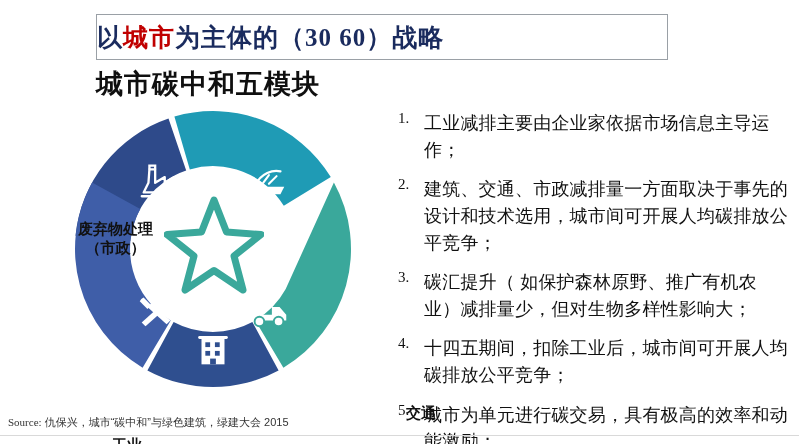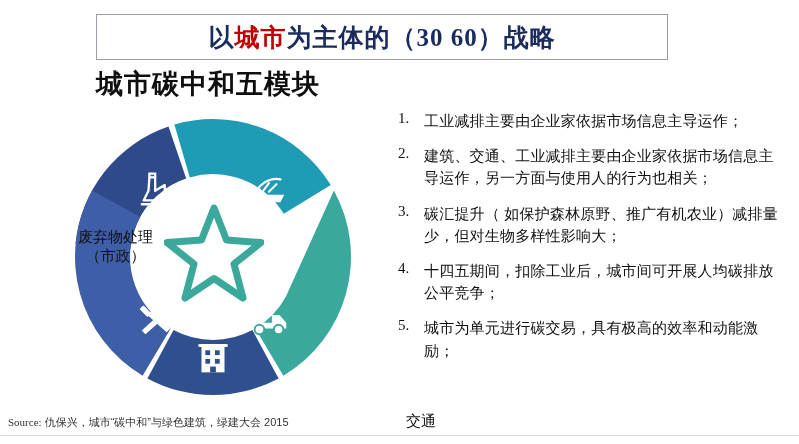--- a/index.html
+++ b/index.html
@@ -25,21 +25,21 @@
   .title-banner {
     position: absolute;
     left: 96px;
     top: 14px;
     width: 570px;
     height: 44px;
     border: 1px solid #9aa0a6;
     background: #ffffff;
     display: flex;
     align-items: center;
-    justify-content: center;
+    justify-content: flex-start;
   }
   .title-text {
     font-size: 25px;
     font-weight: bold;
     color: #1a2b5e;
     letter-spacing: 1px;
     white-space: nowrap;
   }
   .title-text .hl {
     color: #c00000;
@@ -56,23 +56,24 @@
     font-size: 27px;
     font-weight: bold;
     color: #0f0f0f;
     letter-spacing: 1px;
   }
 
   
   .donut-wrap {
     position: absolute;
     left: 68px;
-    top: 112px;
+    top: 104px;
     width: 290px;
     height: 290px;
+    font-weight: bold;
   }
   .donut {
     position: absolute;
     left: 0;
     top: 0;
     width: 290px;
     height: 290px;
   }
   .star {
     position: absolute;
@@ -119,21 +120,21 @@
     margin-bottom: 13px;
   }
   .point-num {
     width: 26px;
     flex: 0 0 26px;
     font-size: 15px;
     color: #111111;
     font-family: "Liberation Serif", serif;
   }
   .point-text {
-    font-size: 15px;
+    font-size: 18px;
     color: #111111;
     line-height: 1.48;
     letter-spacing: 0.2px;
   }
 
   
   .source {
     position: absolute;
     left: 8px;
     bottom: 14px;
@@ -230,21 +231,21 @@
     <div class="d-label lbl-indus">工业</div>
   </div>
 
   <div class="points">
     <div class="point">
       <div class="point-num">1.</div>
       <div class="point-text">工业减排主要由企业家依据市场信息主导运作；</div>
     </div>
     <div class="point">
       <div class="point-num">2.</div>
-      <div class="point-text">建筑、交通、工业减排主要由企业家依据市场信息主导运作，另一方面与使用人的行为也相关；</div>
+      <div class="point-text">建筑、交通、市政减排量一方面取决于事先的设计和技术选用，城市间可开展人均碳排放公平竞争；</div>
     </div>
     <div class="point">
       <div class="point-num">3.</div>
       <div class="point-text">碳汇提升（ 如保护森林原野、推广有机农业）减排量少，但对生物多样性影响大；</div>
     </div>
     <div class="point">
       <div class="point-num">4.</div>
       <div class="point-text">十四五期间，扣除工业后，城市间可开展人均碳排放公平竞争；</div>
     </div>
     <div class="point">

